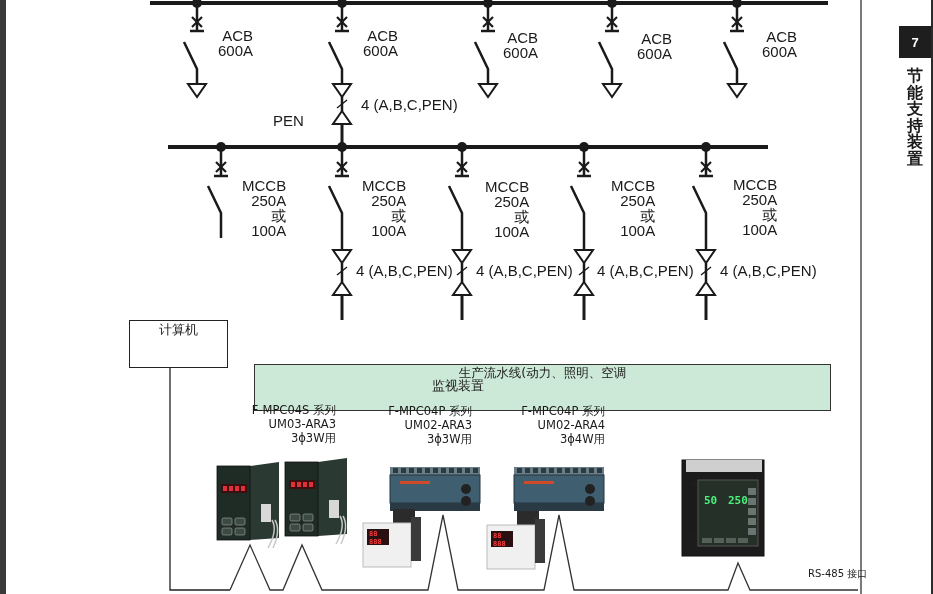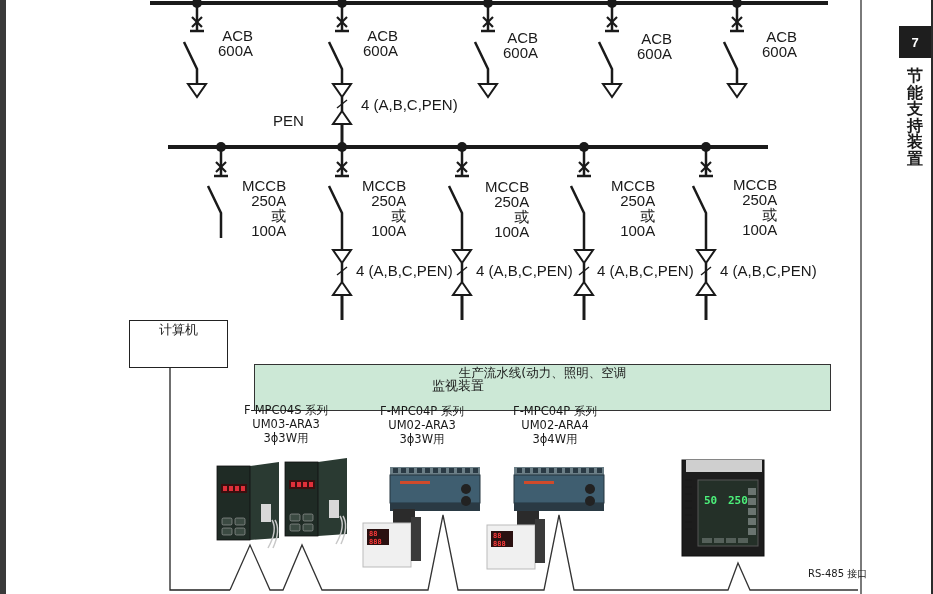--- a/index.html
+++ b/index.html
@@ -15,21 +15,21 @@
                    line-height:16.5px; text-align:center; word-break:break-all; font-family:"DejaVu Sans", sans-serif; }
   svg { position:absolute; left:0; top:0; }
   .lbl { position:absolute; font-size:15px; line-height:15px; white-space:pre;text-align:right; }
   .box-pc { position:absolute; left:129px; top:320px; width:97px; height:46px; border:1.5px solid #222;
             background:#fff; display:flex; align-items:flex-start; justify-content:center; font-size:13px;
             font-family:"DejaVu Sans", sans-serif; }
   .box-load { position:absolute; left:254px; top:320px; width:575px; height:45px; border:1.5px solid #333;
               background:#cce8d6; display:flex; align-items:flex-start; justify-content:center; font-size:12.5px;
               font-family:"DejaVu Sans", sans-serif;margin-top:44px; }
   .monitor-title { position:absolute; left:432px; top:377px; font-size:13px; font-family:Liberation Serif, serif; }
-  .dev-label { position:absolute; font-size:11.5px; line-height:14px; text-align:center; white-space:pre;
+  .dev-label { position:absolute; font-size:11.5px; line-height:14px; text-align:right; white-space:pre;
                font-family:"DejaVu Sans", sans-serif; }
   .rs485 { position:absolute; left:808px; top:567px; font-size:10px; font-family:"DejaVu Sans", sans-serif; }
 </style>
 </head>
 <body>
 
 <div id="page">
   <div class="left-bar"></div>
   <div class="right-line"></div>
   <div class="right-bar"></div>

